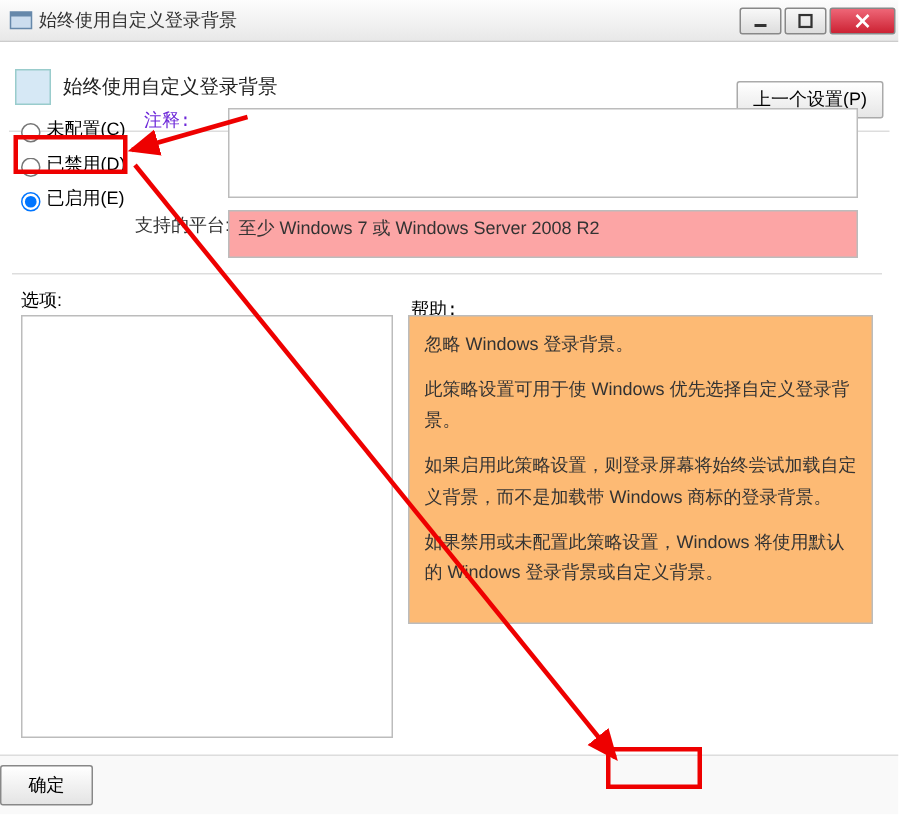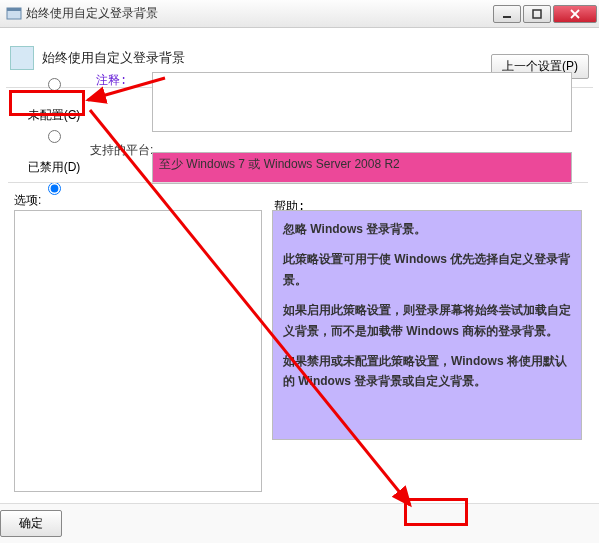--- a/index.html
+++ b/index.html
@@ -16,42 +16,42 @@
 .header { display: flex; align-items: center; padding: 8px 10px; gap: 8px; }
 .header .bigicon { width: 24px; height: 24px; background: #d6e8f5; border: 1px solid #9cc; display:inline-block; }
 .header .htitle { flex: 1; font-size: 13px; color: #222; }
 .navbtns { display: flex; gap: 6px; margin-top: 18px; }
 .navbtn { padding: 3px 10px; border: 1px solid #aaa; background: linear-gradient(#fff,#e6e6e6); border-radius: 2px; }
 .navbtn[disabled] { color: #999; }
 
 hr.sep { border: none; border-top: 1px solid #ddd; margin: 0 6px; }
 
 .radios { position: absolute; left: 14px; top: 72px; width: 80px; }
-.radiorow { display: flex; align-items: center; margin: 6px 0; gap: 16px; flex-direction: column; }
+.radiorow { display: flex; align-items: flex-end; margin: 6px 0; gap: 4px; }
 .radiorow input { margin: 0; }
 
 .hlbox { position: absolute; border: 3px solid #e00; pointer-events: none; }
 #hl1 { left: 9px; top: 90px; width: 76px; height: 26px; }
 #hl2 { left: 404px; top: 498px; width: 64px; height: 28px; }
 
 .arrow { position: absolute; pointer-events:none; }
 
 .commentlbl { position: absolute; left: 96px; top: 72px; color: #6d28d9; font-family: Liberation Mono, monospace; }
 .commentbox { position: absolute; left: 152px; top: 72px; width: 420px; height: 60px; border: 1px solid #bcbcbc; background: #fff; resize: none; padding: 3px; }
 
 .platlbl { position: absolute; left: 90px; top: 142px; color: #333; }
-.platbox { position: absolute; left: 152px; top: 152px; width: 420px; height: 32px; border: 1px solid #bcbcbc; background: #ec4899; padding: 3px 6px; color: #333; overflow: hidden; }
+.platbox { position: absolute; left: 152px; top: 140px; width: 420px; height: 32px; border: 1px solid #bcbcbc; background: #fca5a5; padding: 3px 6px; color: #333; overflow: hidden; }
 
 .sep2 { position: absolute; left: 8px; top: 182px; width: 580px; border-top: 1px solid #ddd; }
 
 .optlbl { position: absolute; left: 14px; top: 192px; }
 .helplbl { position: absolute; left: 274px; top: 198px; font-family: Liberation Mono, monospace; }
 
 .optbox { position: absolute; left: 14px; top: 210px; width: 248px; height: 282px; border: 1px solid #bcbcbc; background: #fff; }
-.helpbox { position: absolute; left: 272px; top: 210px; width: 310px; height: 230px; border: 1px solid #bcbcbc; background: #c4b5fd; padding: 8px 10px; color: #333; line-height: 1.7; overflow:auto;font-weight:bold; }
+.helpbox { position: absolute; left: 272px; top: 210px; width: 310px; height: 206px; border: 1px solid #bcbcbc; background: #fdba74; padding: 8px 10px; color: #333; line-height: 1.7; overflow:auto; }
 .helpbox p { margin: 0 0 10px 0; }
 
 .footer { position: absolute; left: 0; bottom: 0; width: 100%; height: 40px; border-top: 1px solid #ddd; display: flex; align-items: center; padding-right: 14px; gap: 6px; background:#f9f9f9; }
 .btn { padding: 4px 18px; border: 1px solid #888; background: linear-gradient(#fff,#e4e4e4); border-radius: 2px; }
 </style>
 </head>
 <body>
 
 <div class="titlebar">
   <span class="icon">

